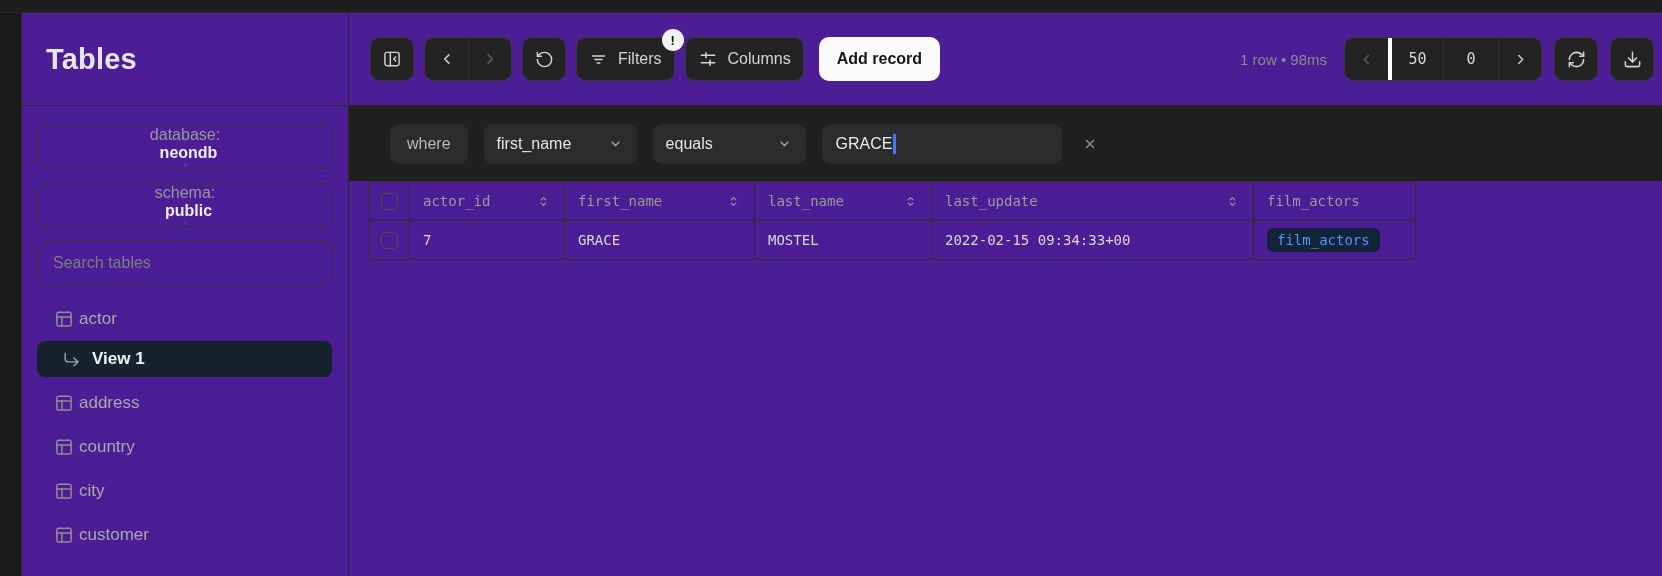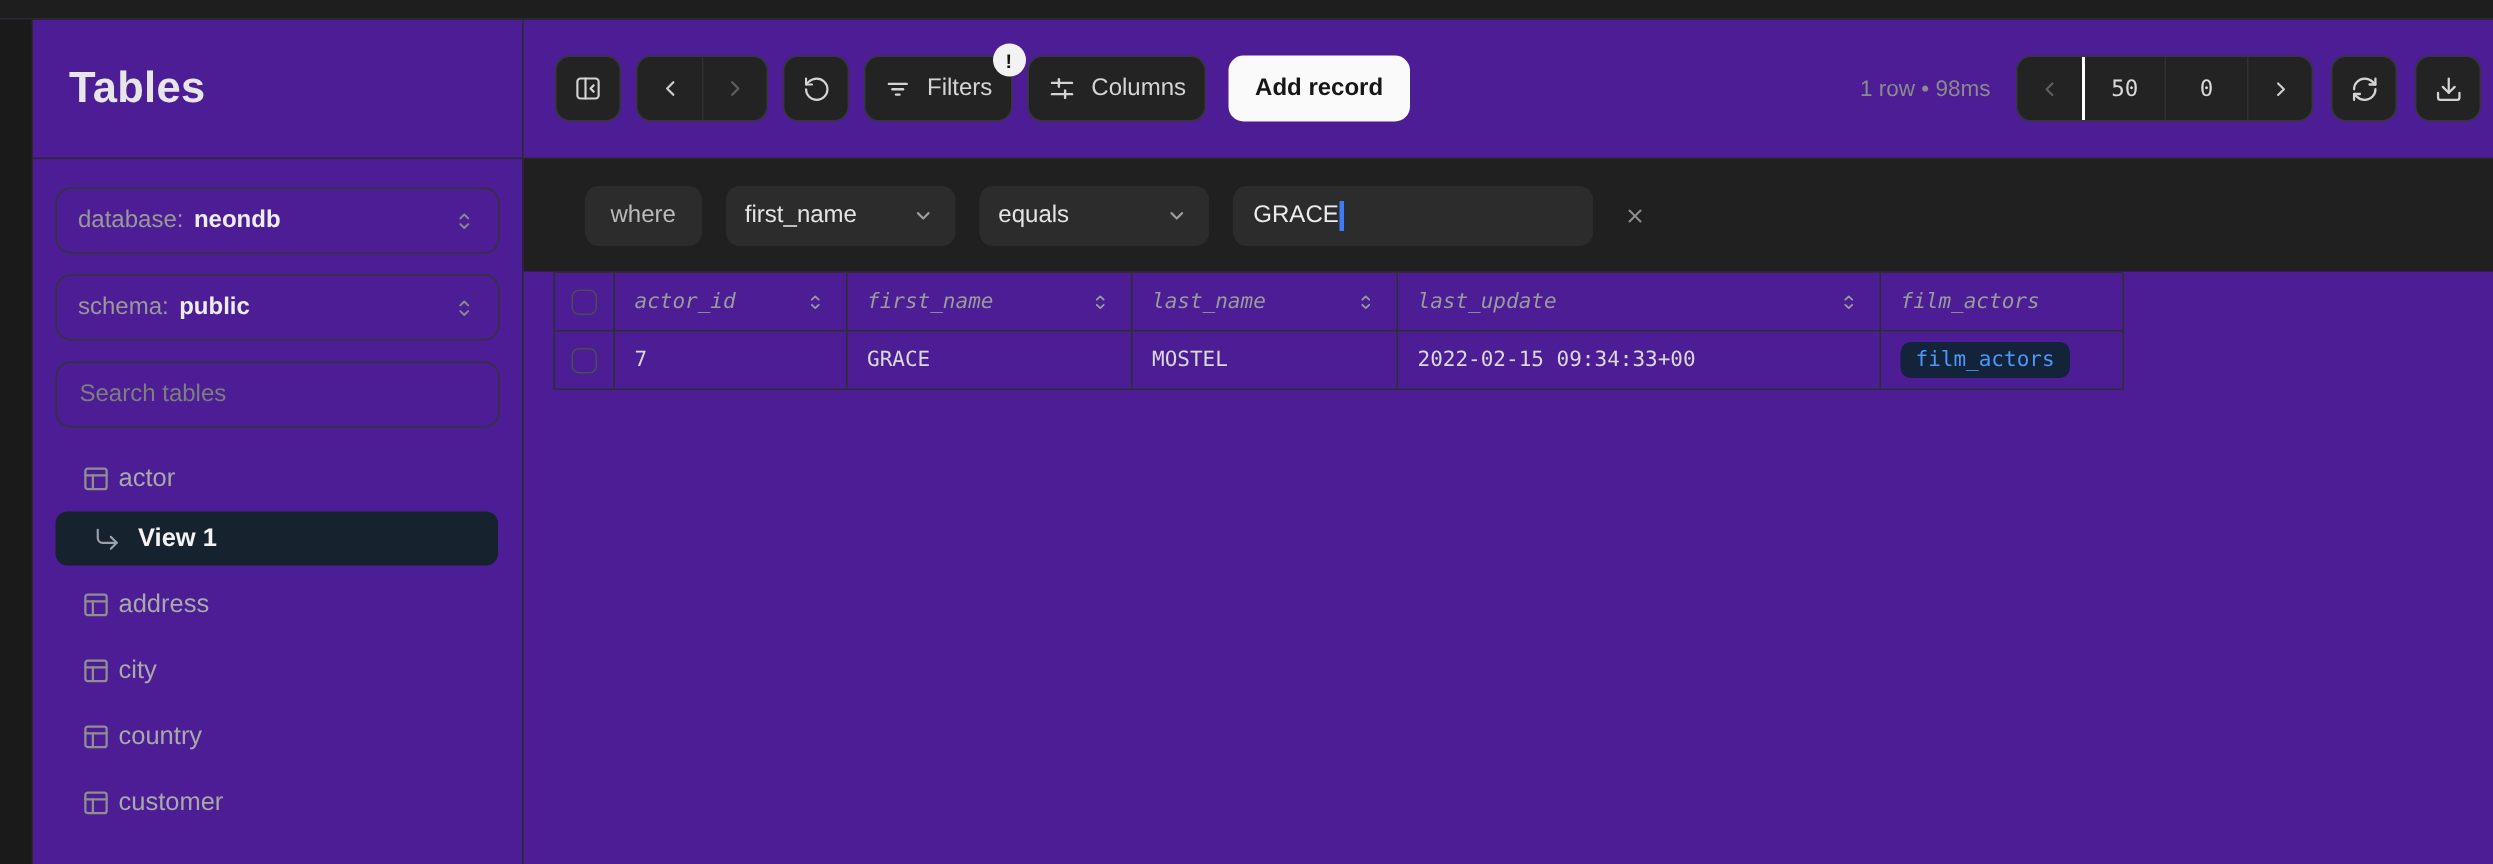--- a/index.html
+++ b/index.html
@@ -19,21 +19,21 @@
   
   .left-rail{ width:22px; flex:none; background:#1a1a1a; border-right:1px solid #292929; }
   .sidebar{ width:327px; flex:none; border-right:1px solid #292929; display:flex; flex-direction:column; min-height:0; }
   .sidebar-header{ height:93px; flex:none; border-bottom:1px solid #292929; display:flex; align-items:center; padding:0 24px; }
   .sidebar-header h1{ font-size:29px; font-weight:700; color:#e6e6e6; letter-spacing:.2px; }
   .sidebar-body{ flex:1; overflow:hidden; padding:19px 15px 0 15px; }
 
   .select{
     height:44px; border:1px solid #343434; border-radius:10px; margin-bottom:14px;
     display:flex; align-items:center; padding:0 14px; cursor:pointer;
-    color:#999; font-size:16px;
+    color:#999; font-size:16px;flex-direction:column;
   }
   .sel-value{ color:#ededed; font-weight:600; margin-left:7px; flex:1; }
   .select .ud-icon{ color:#8a8a8a; }
 
   .search{
     width:100%; height:44px; border:1px solid #343434; border-radius:10px;
     background:transparent; color:#e5e5e5; font-size:16px; padding:0 15px;
     font-family:"Liberation Sans", sans-serif; outline:none; margin-bottom:12px;
   }
   .search::placeholder{ color:#7e7e7e; }
@@ -80,21 +80,21 @@
     height:44px; border:none; border-radius:10px; background:#fafafa; color:#161616;
     font-size:16px; font-weight:600; padding:0 18px; margin-left:5px; cursor:pointer;
     font-family:inherit;
   }
   .toolbar-right{ margin-left:auto; display:flex; align-items:center; gap:12px; }
   .status{ color:#8b8b8b; font-size:15px; margin-right:5px; white-space:nowrap; }
   .pg-num{
     width:55px; display:flex; align-items:center; justify-content:center;
     font-family:"DejaVu Sans Mono", monospace; font-size:15px; color:#d9d9d9; cursor:pointer;
   }
-  .pg-num.first{ border-left:2px solid #ffffff; }
+  .pg-num.first{ border-left:4px solid #ffffff; }
   .pg-num + .pg-num{ border-left:1px solid #313131; }
   .pg-num + .grp-cell{ border-left:1px solid #313131; }
 
   
   .filterbar{
     height:75px; flex:none; background:#202020;
     display:flex; align-items:center; gap:16px; padding:0 20px 0 41px;
   }
   .chip{
     height:40px; background:#2c2c2c; border-radius:9px; display:flex; align-items:center;
@@ -124,21 +124,21 @@
   .grid-area{ flex:1; overflow:hidden; padding-left:20px; }
   .data-grid{
     display:grid; grid-template-columns:40px 155px 190px 177px 322px 162px;
     width:1046px; border-left:1px solid #2e2e2e; border-top:1px solid #2e2e2e;
   }
   .cell{
     height:39px; border-right:1px solid #2e2e2e; border-bottom:1px solid #2e2e2e;
     display:flex; align-items:center; padding:0 13px;
     font-family:"DejaVu Sans Mono", monospace; font-size:14px; overflow:hidden; white-space:nowrap;
   }
-  .cell.hdr{ color:#9b9b9b; justify-content:space-between; gap:8px; cursor:pointer;font-style:italic; }
+  .cell.hdr{ color:#9b9b9b; justify-content:space-between; gap:8px; cursor:pointer; }
   .cell.hdr .ud-icon{ color:#9b9b9b; flex:none; }
   .cell.chk{ justify-content:center; padding:0; }
   .cell.data{ color:#d9d9d9; }
   .checkbox{ width:17px; height:17px; border:1.5px solid #4d4d4d; border-radius:5px; cursor:pointer; background:transparent; }
   .rel-badge{
     background:#132339; color:#4e97ff; border-radius:7px; padding:4px 10px;
     font-size:14px; cursor:pointer;
   }
 </style>
 </head>
@@ -278,27 +278,27 @@
           <div class="t-item">
             <svg class="ti-icon" width="20" height="20">
                 <use href="#i-table"></use>
               </svg>
             <span>address</span>
           </div>
           <div class="t-item">
             <svg class="ti-icon" width="20" height="20">
                 <use href="#i-table"></use>
               </svg>
-            <span>city</span>
+            <span>country</span>
           </div>
           <div class="t-item">
             <svg class="ti-icon" width="20" height="20">
                 <use href="#i-table"></use>
               </svg>
-            <span>country</span>
+            <span>city</span>
           </div>
           <div class="t-item">
             <svg class="ti-icon" width="20" height="20">
                 <use href="#i-table"></use>
               </svg>
             <span>customer</span>
           </div>
         </nav>
       </div>
     </aside>

